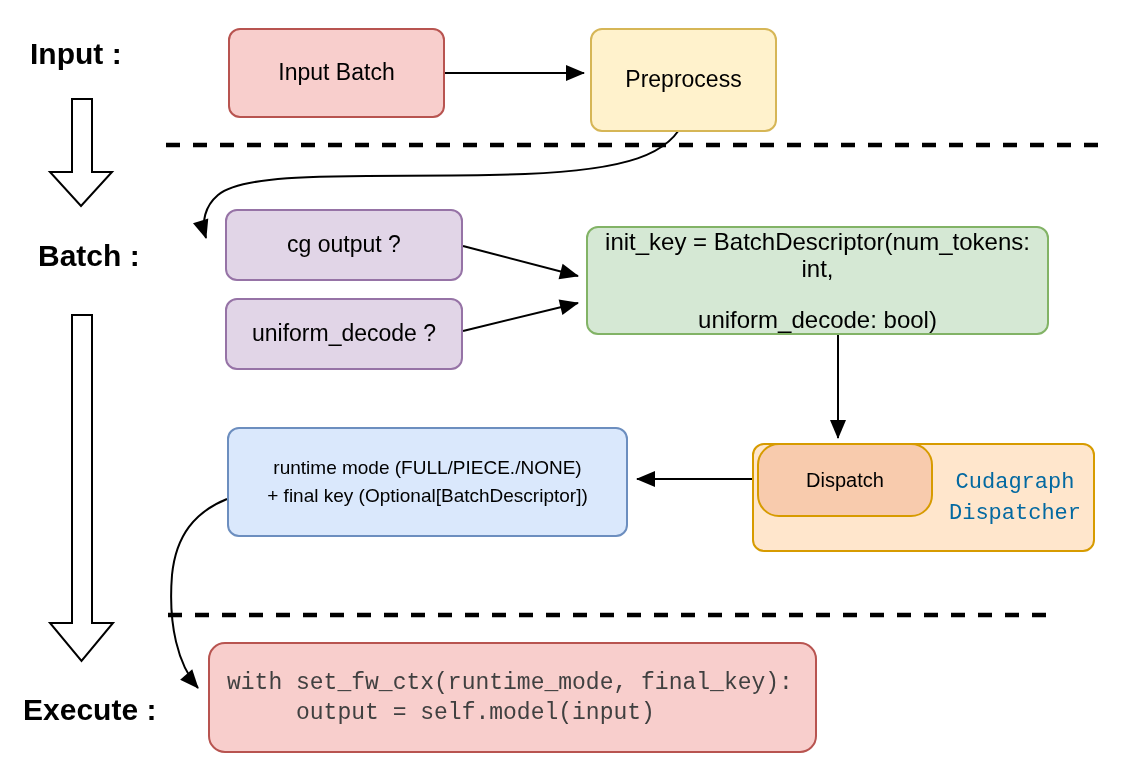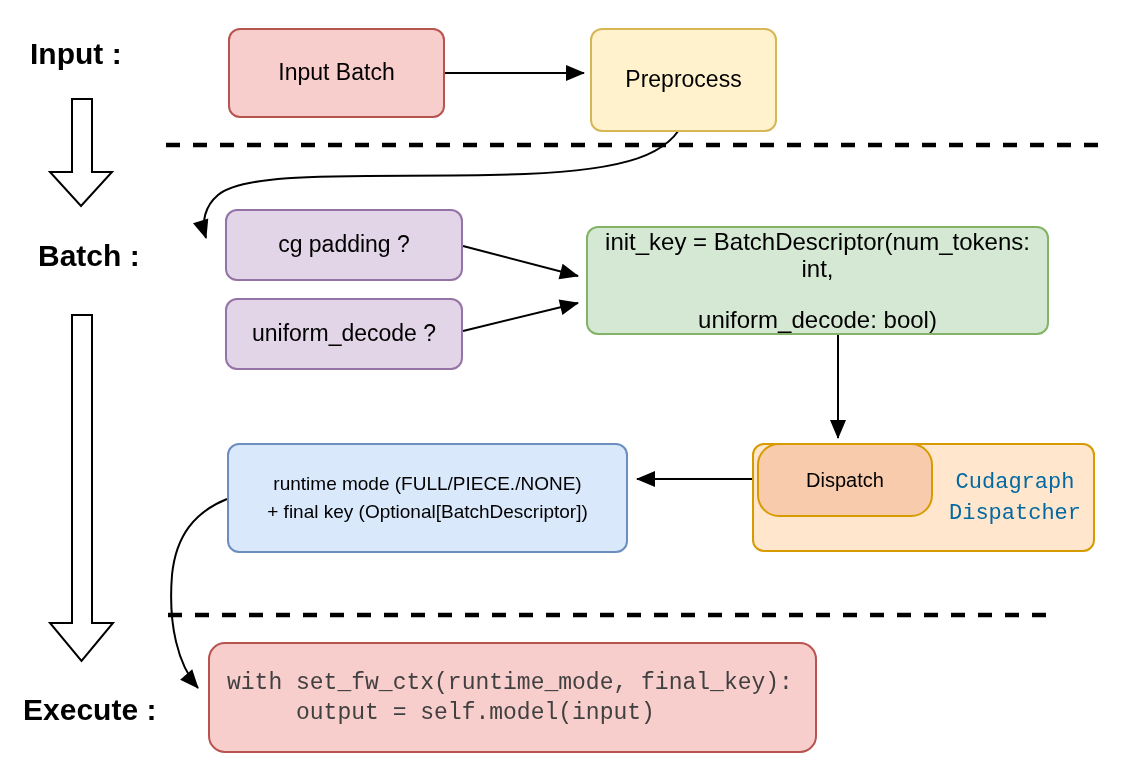--- a/index.html
+++ b/index.html
@@ -94,42 +94,42 @@
 
   <div class="box red label-lg" style="left:228px;top:28px;width:217px;height:90px;">
     <span>Input Batch</span>
   </div>
 
   <div class="box yellow label-lg" style="left:590px;top:28px;width:187px;height:104px;">
     <span>Preprocess</span>
   </div>
 
   <div class="box purple label-lg" style="left:225px;top:209px;width:238px;height:72px;">
-    <span>cg padding ?</span>
+    <span>cg output ?</span>
   </div>
 
   <div class="box purple label-lg" style="left:225px;top:298px;width:238px;height:72px;">
     <span>uniform_decode ?</span>
   </div>
 
   <div class="box green greenbox-text" style="left:586px;top:226px;width:463px;height:109px;">
     <span>init_key = BatchDescriptor(num_tokens: int,</span>
     <span>uniform_decode: bool)</span>
   </div>
 
   <div class="box orange-light" style="left:752px;top:443px;width:343px;height:109px;"></div>
   <div class="box orange-dark label-md" style="left:757px;top:443px;width:176px;height:74px;">
     <span>Dispatch</span>
   </div>
   <div class="textzone cud-text" style="left:935px;top:443px;width:160px;height:109px;">
     <span>Cudagraph</span>
     <span>Dispatcher</span>
   </div>
 
-  <div class="box blue bluebox-text" style="left:227px;top:443px;width:401px;height:110px;">
+  <div class="box blue bluebox-text" style="left:227px;top:427px;width:401px;height:110px;">
     <span>runtime mode (FULL/PIECE./NONE)</span>
     <span>+ final key (Optional[BatchDescriptor])</span>
   </div>
 
   <div class="box red code" style="left:208px;top:642px;width:609px;height:111px;border-radius:17px;">
     <span>with set_fw_ctx(runtime_mode, final_key):</span>
     <span>     output = self.model(input)</span>
   </div>
 
 </div>

